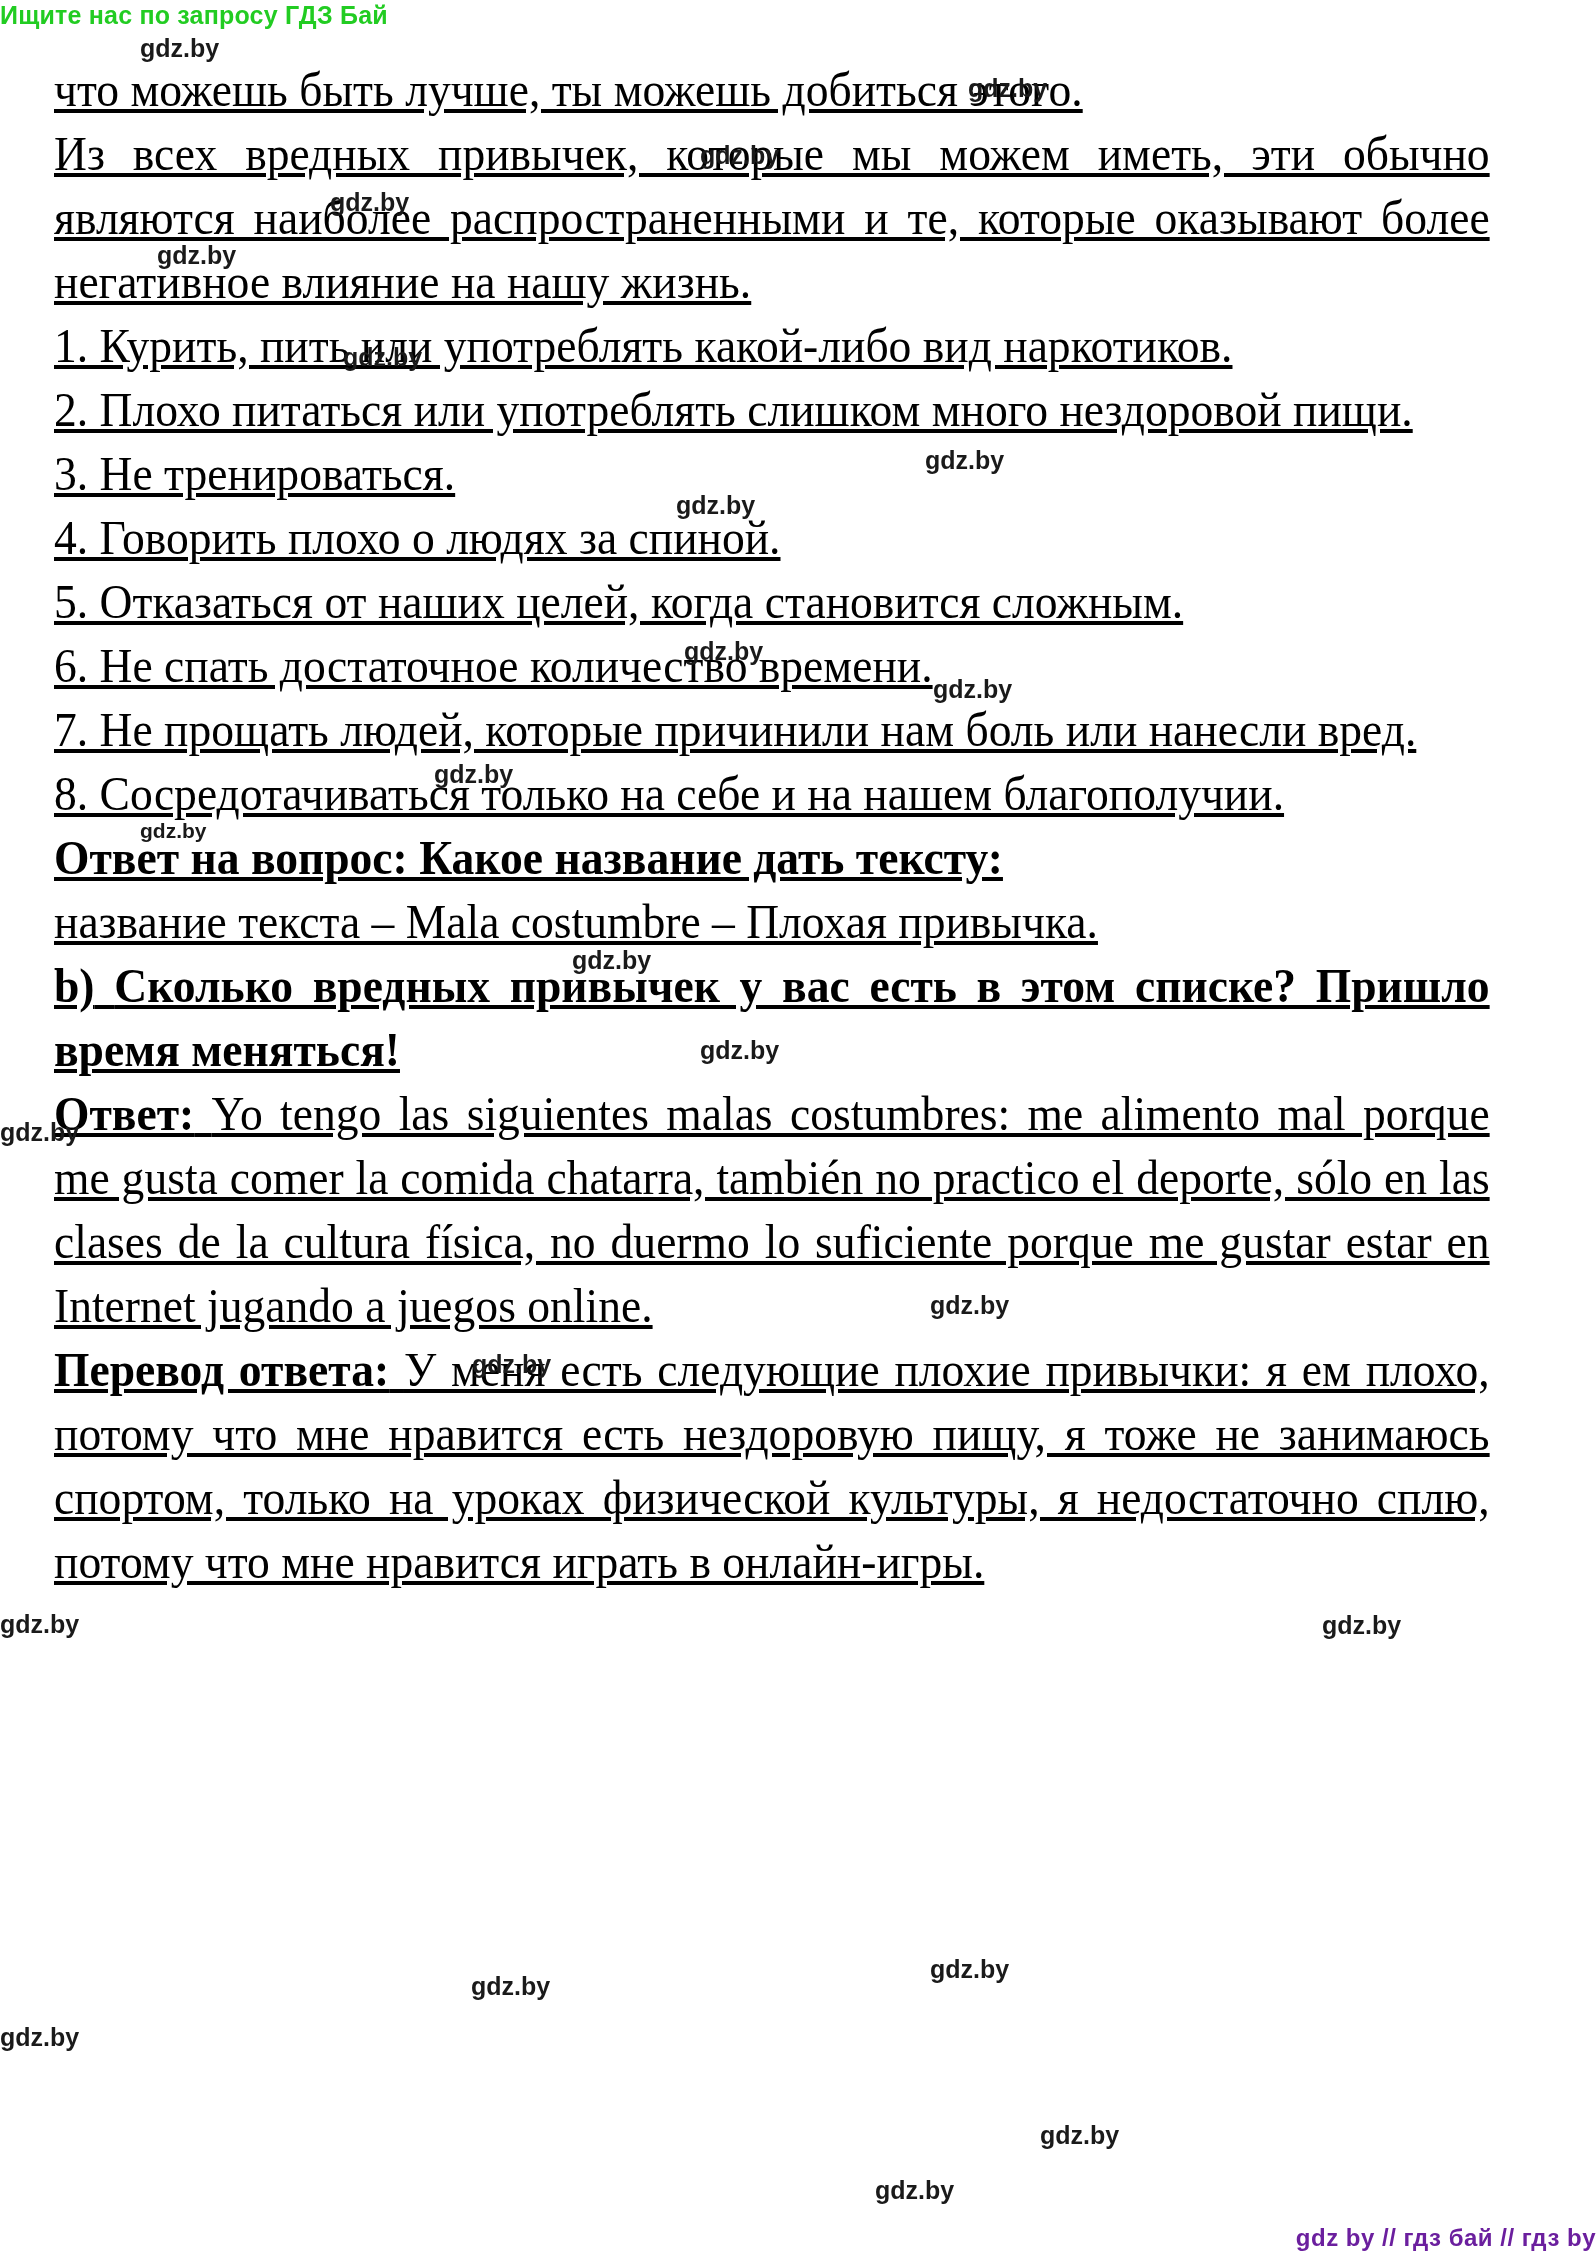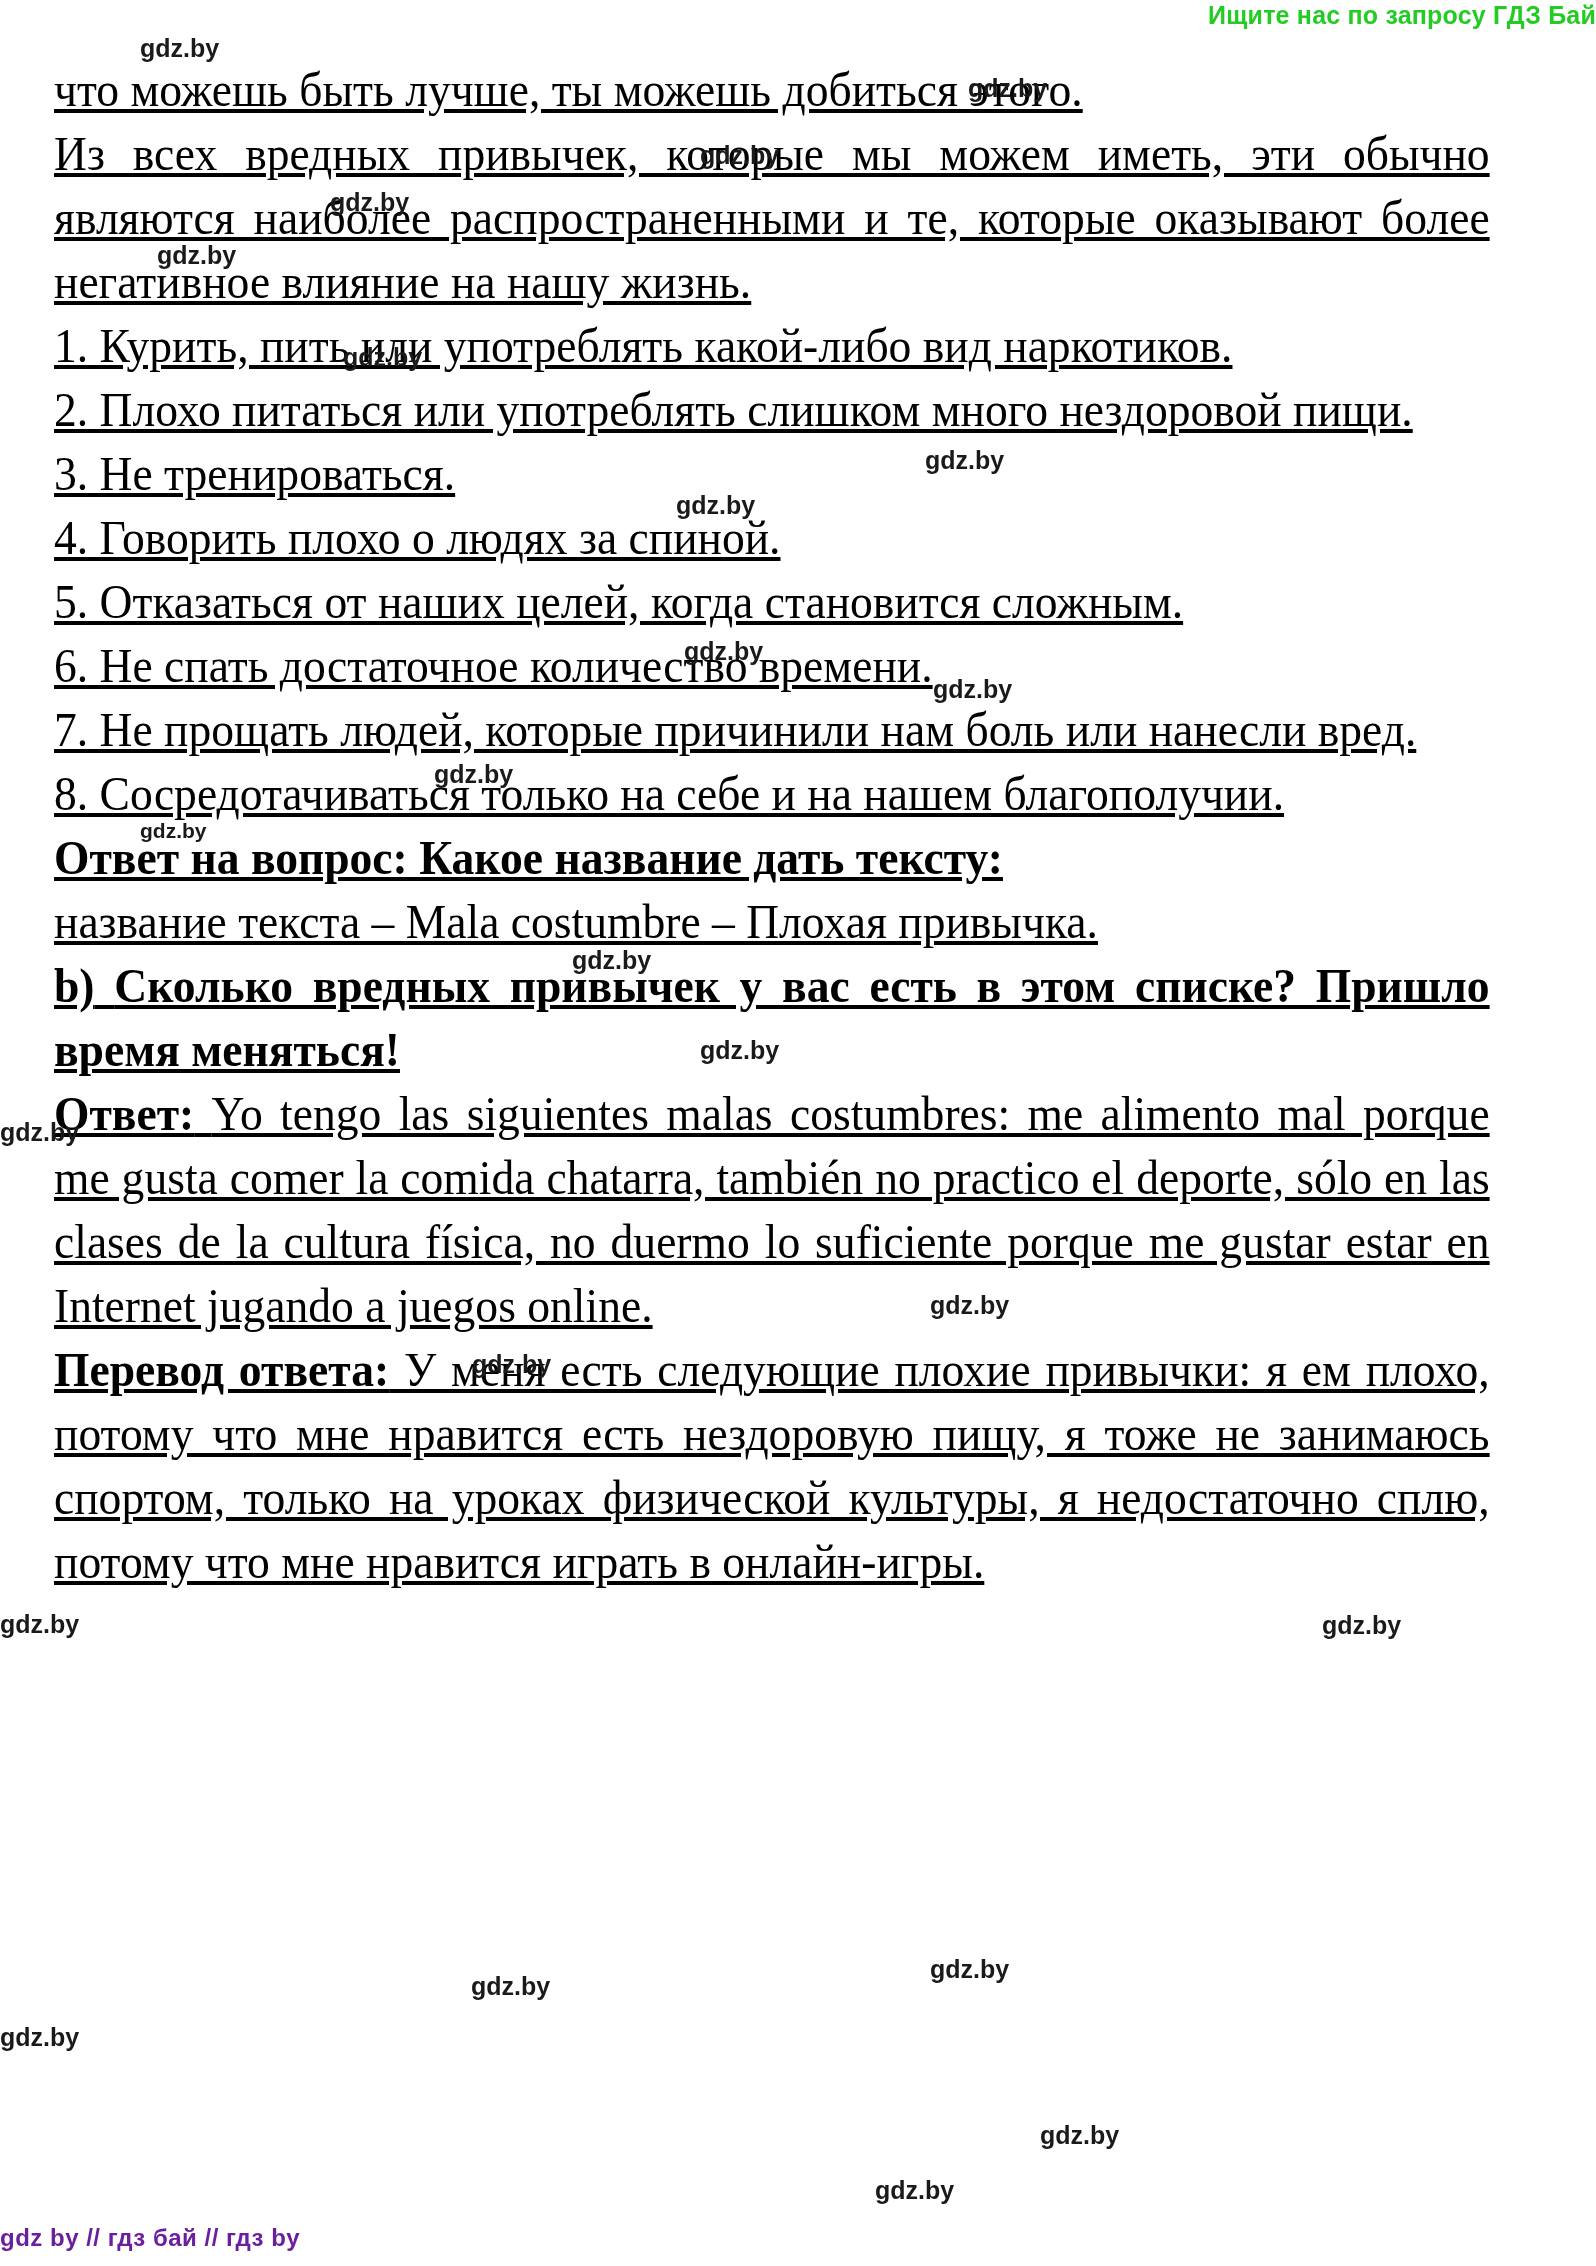--- a/index.html
+++ b/index.html
@@ -15,21 +15,21 @@
     font-family: "Liberation Serif", "DejaVu Serif", serif;
     color: #000000;
   }
 
   
   .site-header {
     position: absolute;
     top: 0px;
     left: 0;
     width: 1596px;
-    text-align: right;
+    text-align: left;
     color: #22cc22;
     font-family: "Liberation Sans", sans-serif;
     font-size: 25px;
     font-weight: 600;
     letter-spacing: 0.2px;
     line-height: 30px;
   }
 
   
   .page {
@@ -69,21 +69,21 @@
     font-weight: bold;
   }
   .wm.sm { font-size: 21px; }
 
   
   .site-footer {
     position: absolute;
     bottom: 14px;
     left: 0;
     width: 1596px;
-    text-align: left;
+    text-align: right;
     color: #6b1f9e;
     font-family: "Liberation Sans", sans-serif;
     font-size: 24px;
     font-weight: 600;
     letter-spacing: 0.5px;
   }
 </style>
 </head>
 <body>
 

